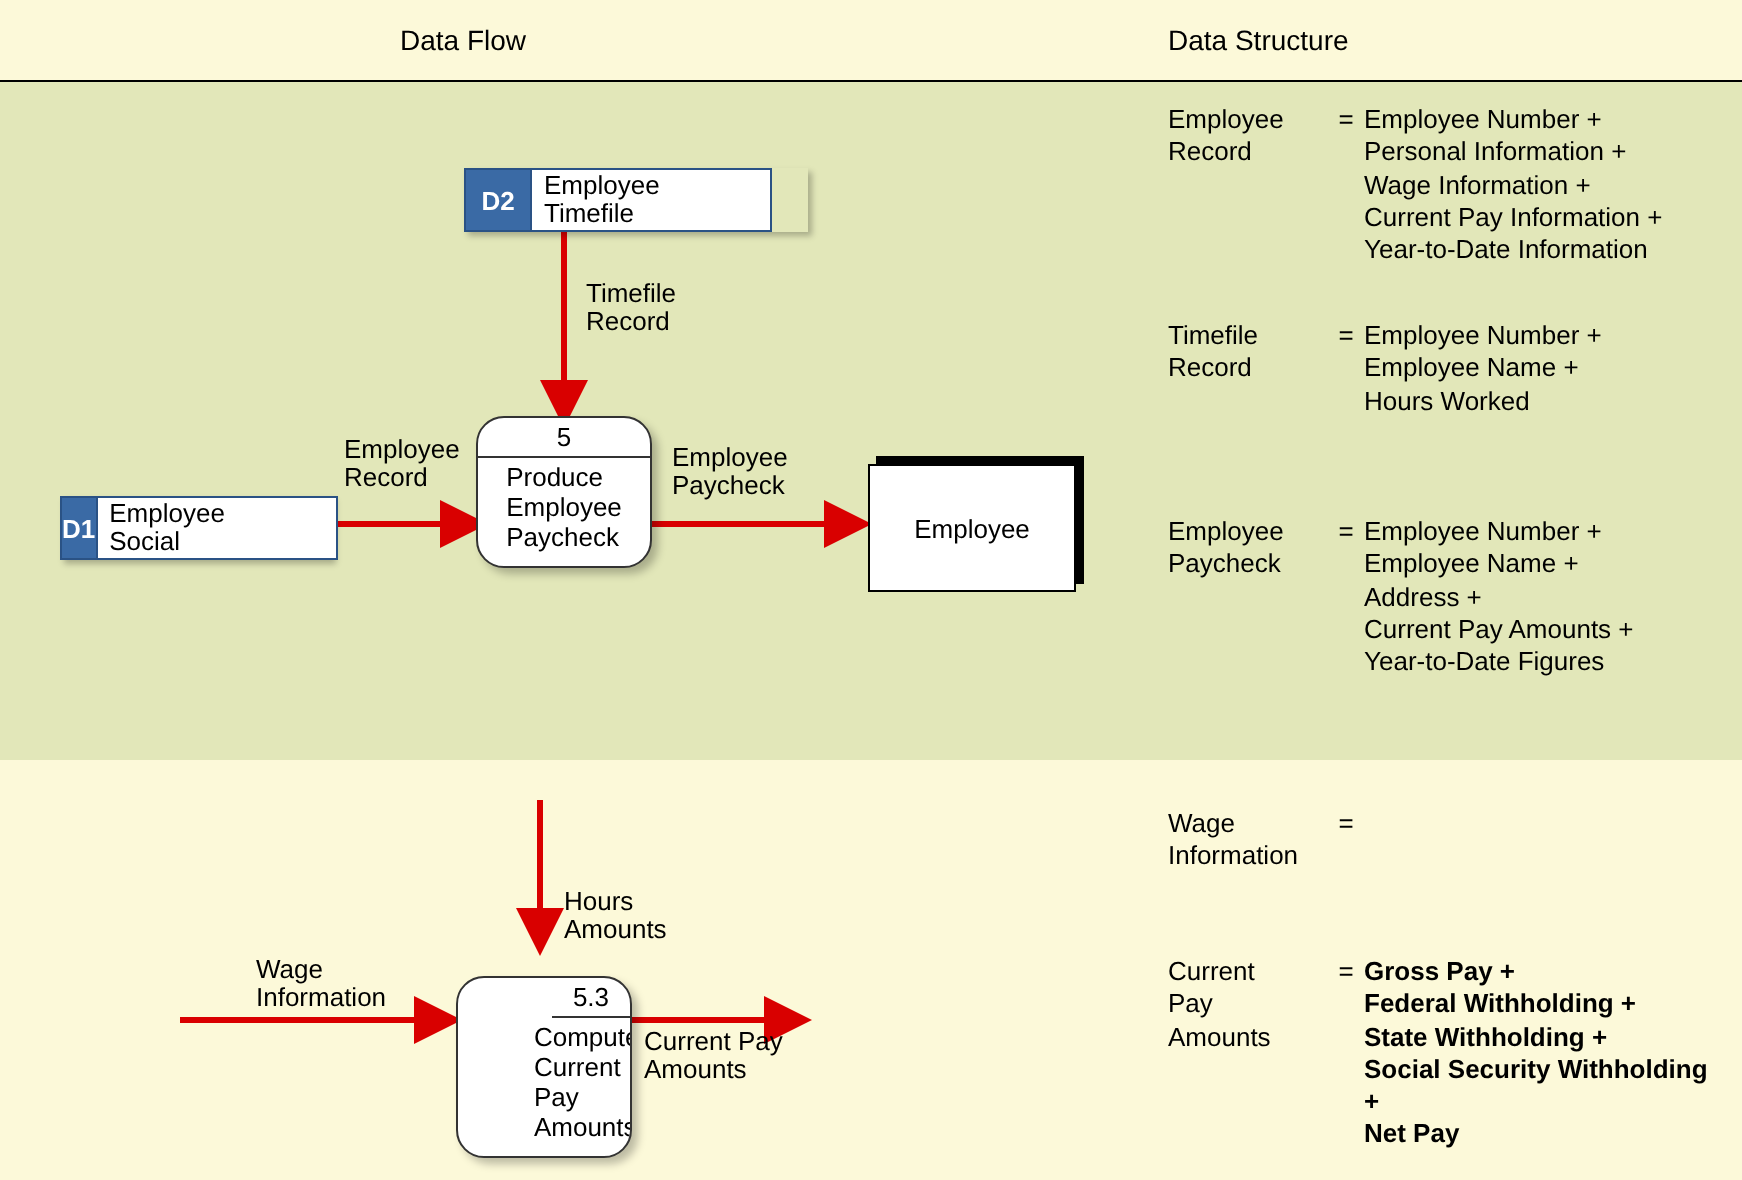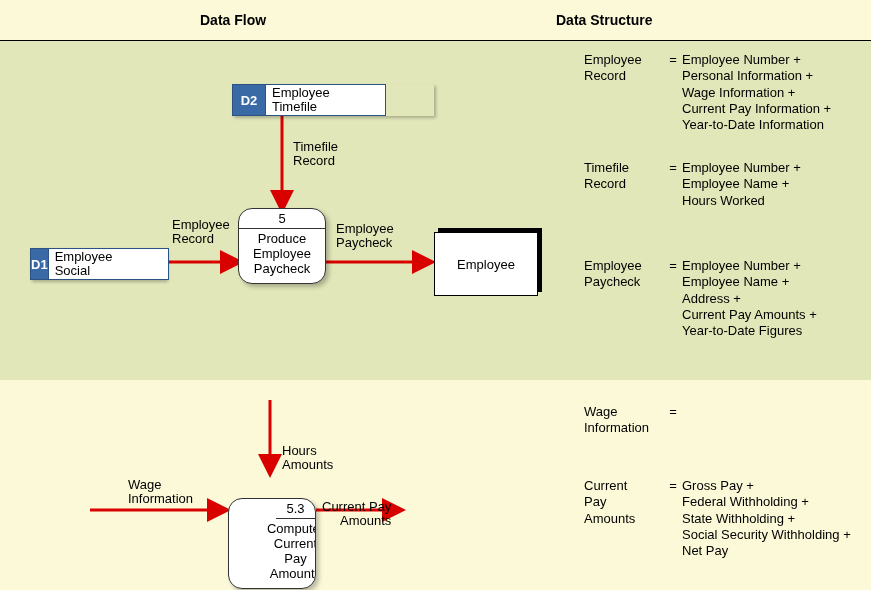--- a/index.html
+++ b/index.html
@@ -8,21 +8,21 @@
     font-size: 13px;
     color: #000;
     width: 871px;
     height: 590px;
     background: #fcf9d9;
     position: relative;
     overflow: hidden;
   }
   .hdr {
     position: absolute;
-    font-weight: bold;
+    font-weight: normal;
     font-size: 14px;
   }
   .hr-line {
     position: absolute;
     top: 40px;
     left: 0;
     width: 871px;
     height: 1px;
     background: #000;
   }
@@ -77,21 +77,21 @@
     align-items: center;
     overflow: hidden;
   }
   .process .pnum {
     border-bottom: 1px solid #333;
     width: 100%;
     text-align: center;
     padding: 2px 0;
   }
   .process .ptext {
-    text-align: center;
+    text-align: left;
     padding: 3px 4px 6px 4px;
     line-height: 1.15;
   }
   
   .entity {
     position: absolute;
     width: 104px;
     height: 64px;
     background: #fff;
     border: 1px solid #000;
@@ -126,21 +126,21 @@
     line-height: 1.25;
   }
   .ds-block .name { }
   .ds-block .eq { text-align: center; }
   .ds-block .body { }
 </style>
 </head>
 <body>
 
 <div class="hdr" style="left:200px; top:12px;">Data Flow</div>
-<div class="hdr" style="left:556px; top:12px;">Data Structure</div>
+<div class="hdr" style="left:584px; top:12px;">Data Structure</div>
 <div class="hr-line"></div>
 <div class="upper-bg"></div>
 
 <svg class="arrows">
   <defs>
     <marker id="arrowhead" markerWidth="8" markerHeight="8" refX="6" refY="4" orient="auto">
       <path d="M0,0 L8,4 L0,8 Z" fill="#d90000"></path>
     </marker>
   </defs>
 
@@ -150,21 +150,21 @@
 
   <line x1="326" y1="262" x2="430" y2="262" stroke="#d90000" stroke-width="3" marker-end="url(#arrowhead)"></line>
 
   <line x1="270" y1="400" x2="270" y2="472" stroke="#d90000" stroke-width="3" marker-end="url(#arrowhead)"></line>
 
   <line x1="90" y1="510" x2="225" y2="510" stroke="#d90000" stroke-width="3" marker-end="url(#arrowhead)"></line>
 
   <line x1="316" y1="510" x2="400" y2="510" stroke="#d90000" stroke-width="3" marker-end="url(#arrowhead)"></line>
 </svg>
 
-<div class="datastore" style="left:232px; top:84px; width:202px;">
+<div class="datastore" style="left:232px; top:84px; width:172px;">
   <div class="tag">D2</div>
   <div class="label">
     <span>Employee</span>
     <span>Timefile</span>
   </div>
 </div>
 
 <div class="datastore" style="left:30px; top:248px; width:136px;">
   <div class="tag">D1</div>
   <div class="label">
@@ -179,21 +179,21 @@
     <span>Produce</span><br>
     <span>Employee</span><br>
     <span>Paycheck</span>
   </div>
 </div>
 
 <div class="entity" style="left:434px; top:232px;">
   <span>Employee</span>
 </div>
 
-<div class="process" style="left:228px; top:498px;padding-left:47px;">
+<div class="process" style="left:228px; top:488px;padding-left:47px;">
   <div class="pnum">5.3</div>
   <div class="ptext">
     <span>Computer</span><br>
     <span>Current</span><br>
     <span>Pay</span><br>
     <span>Amounts</span>
   </div>
 </div>
 
 <div class="flowlabel" style="left:293px; top:140px;">
@@ -209,21 +209,21 @@
   <span>Paycheck</span>
 </div>
 <div class="flowlabel" style="left:282px; top:424px;margin-top:20px;">
   <span>Hours</span><br>
   <span>Amounts</span>
 </div>
 <div class="flowlabel" style="left:128px; top:478px;">
   <span>Wage</span><br>
   <span>Information</span>
 </div>
-<div class="flowlabel" style="left:322px; top:500px;text-align:right;">
+<div class="flowlabel" style="left:322px; top:514px;">
   <span>Current Pay</span><br>
   <span>Amounts</span>
 </div>
 
 <div class="ds-block" style="top:52px;">
   <div class="name">
     <span>Employee</span><br>
     <span>Record</span>
   </div>
   <div class="eq">=</div>
@@ -266,18 +266,18 @@
   <div class="eq">=</div>
 </div>
 
 <div class="ds-block" style="top:478px;">
   <div class="name">
     <span>Current</span><br>
     <span>Pay</span><br>
     <span>Amounts</span>
   </div>
   <div class="eq">=</div>
-  <div class="body" style="white-space:pre-line;">Gross Pay +
+  <div class="body" style="white-space:pre-line;font-weight:bold;">Gross Pay +
 Federal Withholding +
 State Withholding +
 Social Security Withholding +
 Net Pay</div>
 </div>
 
 </body></html>

